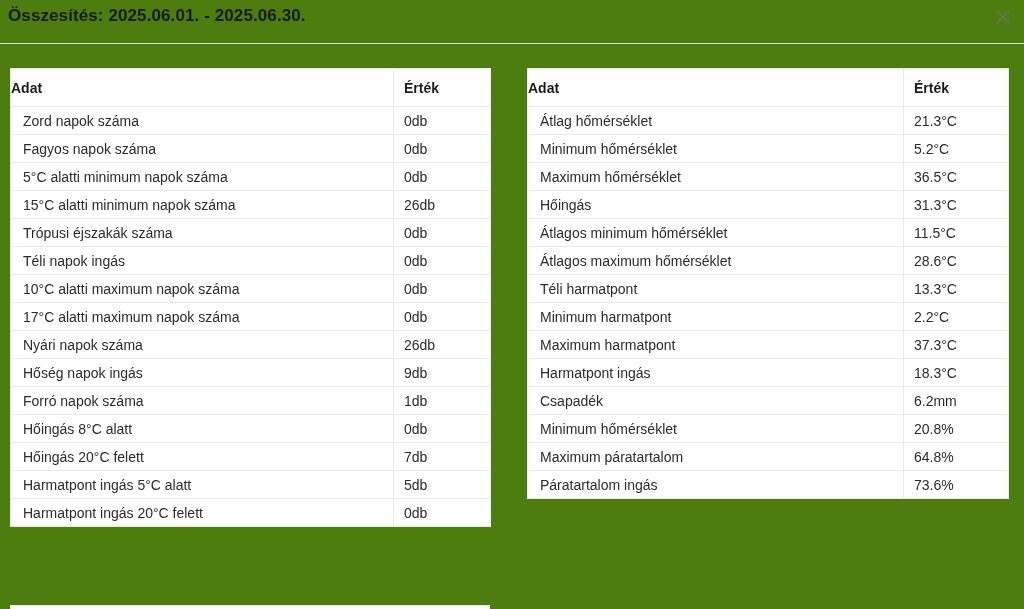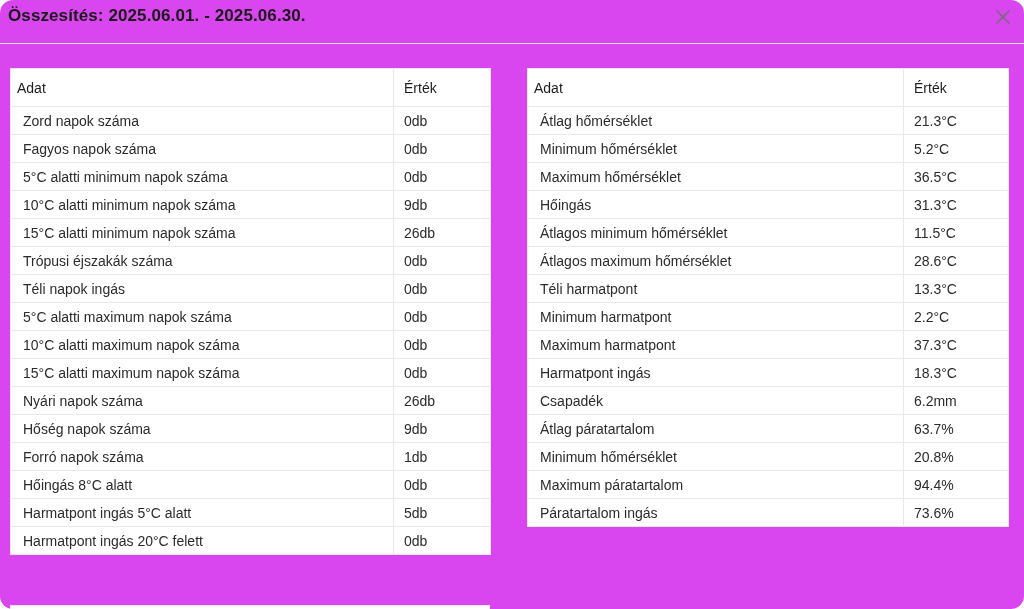--- a/index.html
+++ b/index.html
@@ -3,21 +3,21 @@
 <meta charset="utf-8">
 <style>
   * { margin: 0; padding: 0; box-sizing: border-box; }
   html, body {
     width: 1024px; height: 609px;
     overflow: hidden;
     background: #ffffff;
     font-family: "Liberation Sans", "DejaVu Sans", sans-serif;
     position: relative;
   }
-  .page { position: relative; width: 1024px; height: 609px; background: #d946ef; border-radius: 13px; }
+  .page { position: relative; width: 1024px; height: 609px; background: #4d7c0f; }
 
   .dialog-title {
     position: absolute;
     left: 8px; top: 6px;
     font-size: 17px;
     font-weight: 700;
     color: #1a1a1a;
     letter-spacing: 0.1px;
   }
   .close-btn {
@@ -55,23 +55,23 @@
 
   .data-table th, .data-table td {
     border: 1px solid #e8e9eb;
     text-align: left;
     font-size: 14px;
     white-space: nowrap;
     overflow: hidden;
   }
   .data-table th {
     height: 38px;
-    font-weight: 400;
+    font-weight: 700;
     color: #1c1c1c;
-    padding: 0 0 0 6px;
+    padding: 0 0 0 0;
     vertical-align: middle;
   }
   .data-table td {
     height: 28px;
     font-weight: 400;
     color: #2b2b2b;
     padding: 0 0 0 12px;
     vertical-align: middle;
   }
   .data-table td.value-cell, .data-table th.value-head { padding-left: 10px; }
@@ -124,75 +124,71 @@
         <tr>
           <td>Fagyos napok száma</td>
           <td class="value-cell">0db</td>
         </tr>
 
         <tr>
           <td>5°C alatti minimum napok száma</td>
           <td class="value-cell">0db</td>
         </tr>
 
-        <tr>
-          <td>10°C alatti minimum napok száma</td>
-          <td class="value-cell">9db</td>
-        </tr>
 
         <tr>
           <td>15°C alatti minimum napok száma</td>
           <td class="value-cell">26db</td>
         </tr>
 
         <tr>
           <td>Trópusi éjszakák száma</td>
           <td class="value-cell">0db</td>
         </tr>
 
         <tr>
           <td>Téli napok ingás</td>
           <td class="value-cell">0db</td>
         </tr>
 
-        <tr>
-          <td>5°C alatti maximum napok száma</td>
-          <td class="value-cell">0db</td>
-        </tr>
 
         <tr>
           <td>10°C alatti maximum napok száma</td>
           <td class="value-cell">0db</td>
         </tr>
 
         <tr>
-          <td>15°C alatti maximum napok száma</td>
+          <td>17°C alatti maximum napok száma</td>
           <td class="value-cell">0db</td>
         </tr>
 
         <tr>
           <td>Nyári napok száma</td>
           <td class="value-cell">26db</td>
         </tr>
 
         <tr>
-          <td>Hőség napok száma</td>
+          <td>Hőség napok ingás</td>
           <td class="value-cell">9db</td>
         </tr>
 
         <tr>
           <td>Forró napok száma</td>
           <td class="value-cell">1db</td>
         </tr>
 
         <tr>
           <td>Hőingás 8°C alatt</td>
           <td class="value-cell">0db</td>
         </tr>
 
+        <tr>
+          <td>Hőingás 20°C felett</td>
+          <td class="value-cell">7db</td>
+        </tr>
 
         <tr>
           <td>Harmatpont ingás 5°C alatt</td>
           <td class="value-cell">5db</td>
         </tr>
 
         <tr>
           <td>Harmatpont ingás 20°C felett</td>
           <td class="value-cell">0db</td>
         </tr>
@@ -260,33 +256,29 @@
         <tr>
           <td>Harmatpont ingás</td>
           <td class="value-cell">18.3°C</td>
         </tr>
 
         <tr>
           <td>Csapadék</td>
           <td class="value-cell">6.2mm</td>
         </tr>
 
-        <tr>
-          <td>Átlag páratartalom</td>
-          <td class="value-cell">63.7%</td>
-        </tr>
 
         <tr>
           <td>Minimum hőmérséklet</td>
           <td class="value-cell">20.8%</td>
         </tr>
 
         <tr>
           <td>Maximum páratartalom</td>
-          <td class="value-cell">94.4%</td>
+          <td class="value-cell">64.8%</td>
         </tr>
 
         <tr>
           <td>Páratartalom ingás</td>
           <td class="value-cell">73.6%</td>
         </tr>
       </tbody>
   </table>
 
   <div class="clipped-table-stub"></div>

